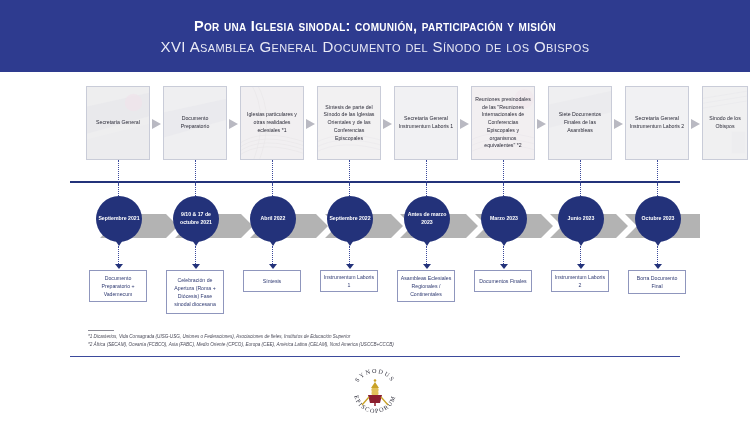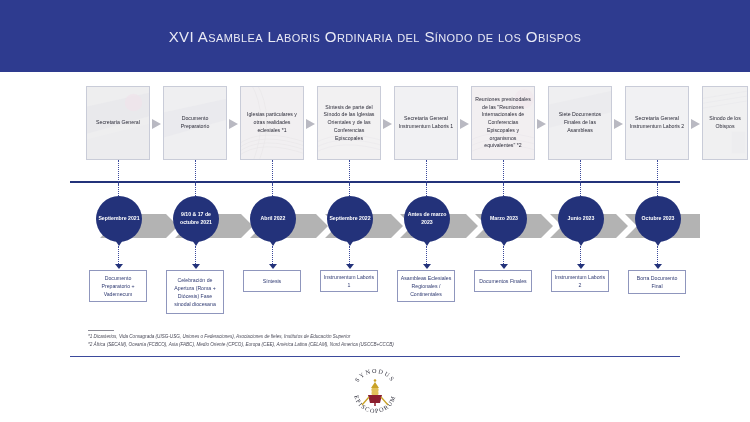--- a/index.html
+++ b/index.html
@@ -224,21 +224,22 @@
     top: 366px;
     width: 68px;
     height: 50px;
   }
   .emblem svg { width: 100%; height: 100%; display: block; }
 </style>
 </head>
 <body>
 
 <div class="banner">
-  <div class="banner-line2">XVI Asamblea Laboris Ordinaria del Sínodo de los Obispos</div>
+  <div class="banner-line1">Por una Iglesia sinodal: comunión, participación y misión</div>
+  <div class="banner-line2">XVI Asamblea General Documento del Sínodo de los Obispos</div>
 </div>
 
 <div class="stage-row">
 
   <div class="stage" style="left:86px;">
     <div class="bg-art">
       <svg viewBox="0 0 64 74" preserveAspectRatio="none">
         <rect width="64" height="74" fill="#ececed"></rect>
         <path d="M0 20 L64 6 L64 30 L0 48 Z" fill="#e2e2e6" opacity="0.8"></path>
         <path d="M0 54 L64 38 L64 74 L0 74 Z" fill="#e7e7ea" opacity="0.8"></path>

